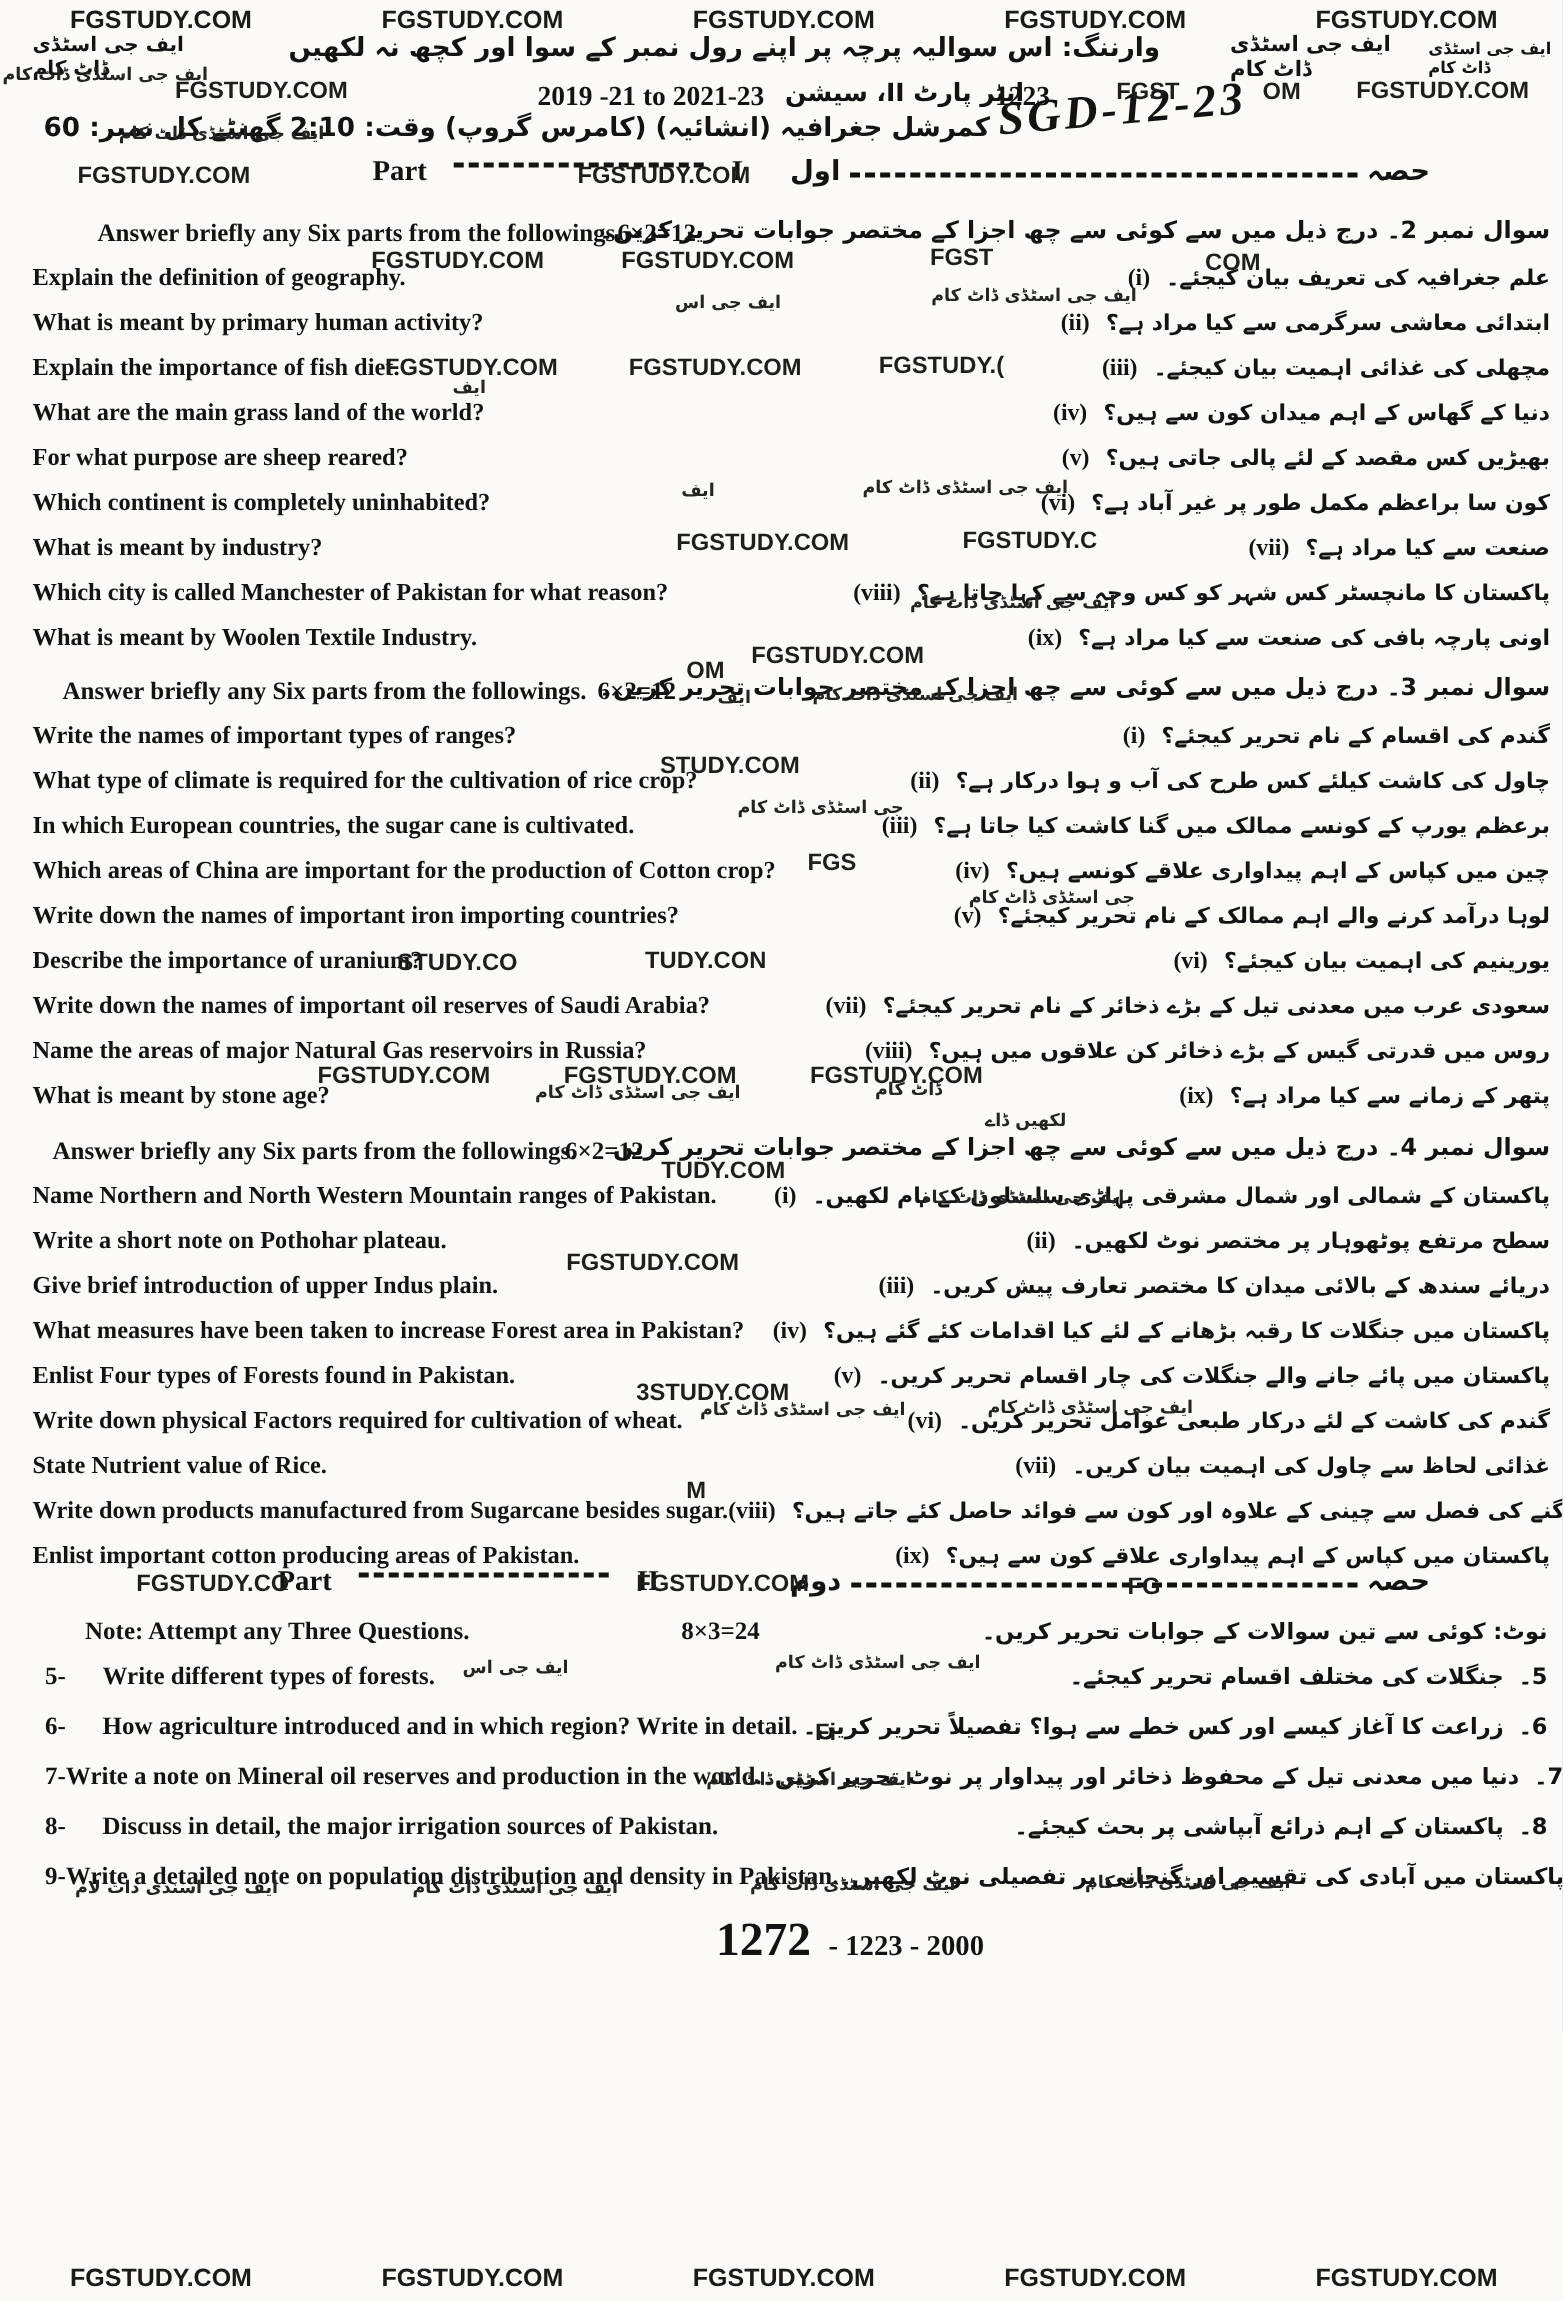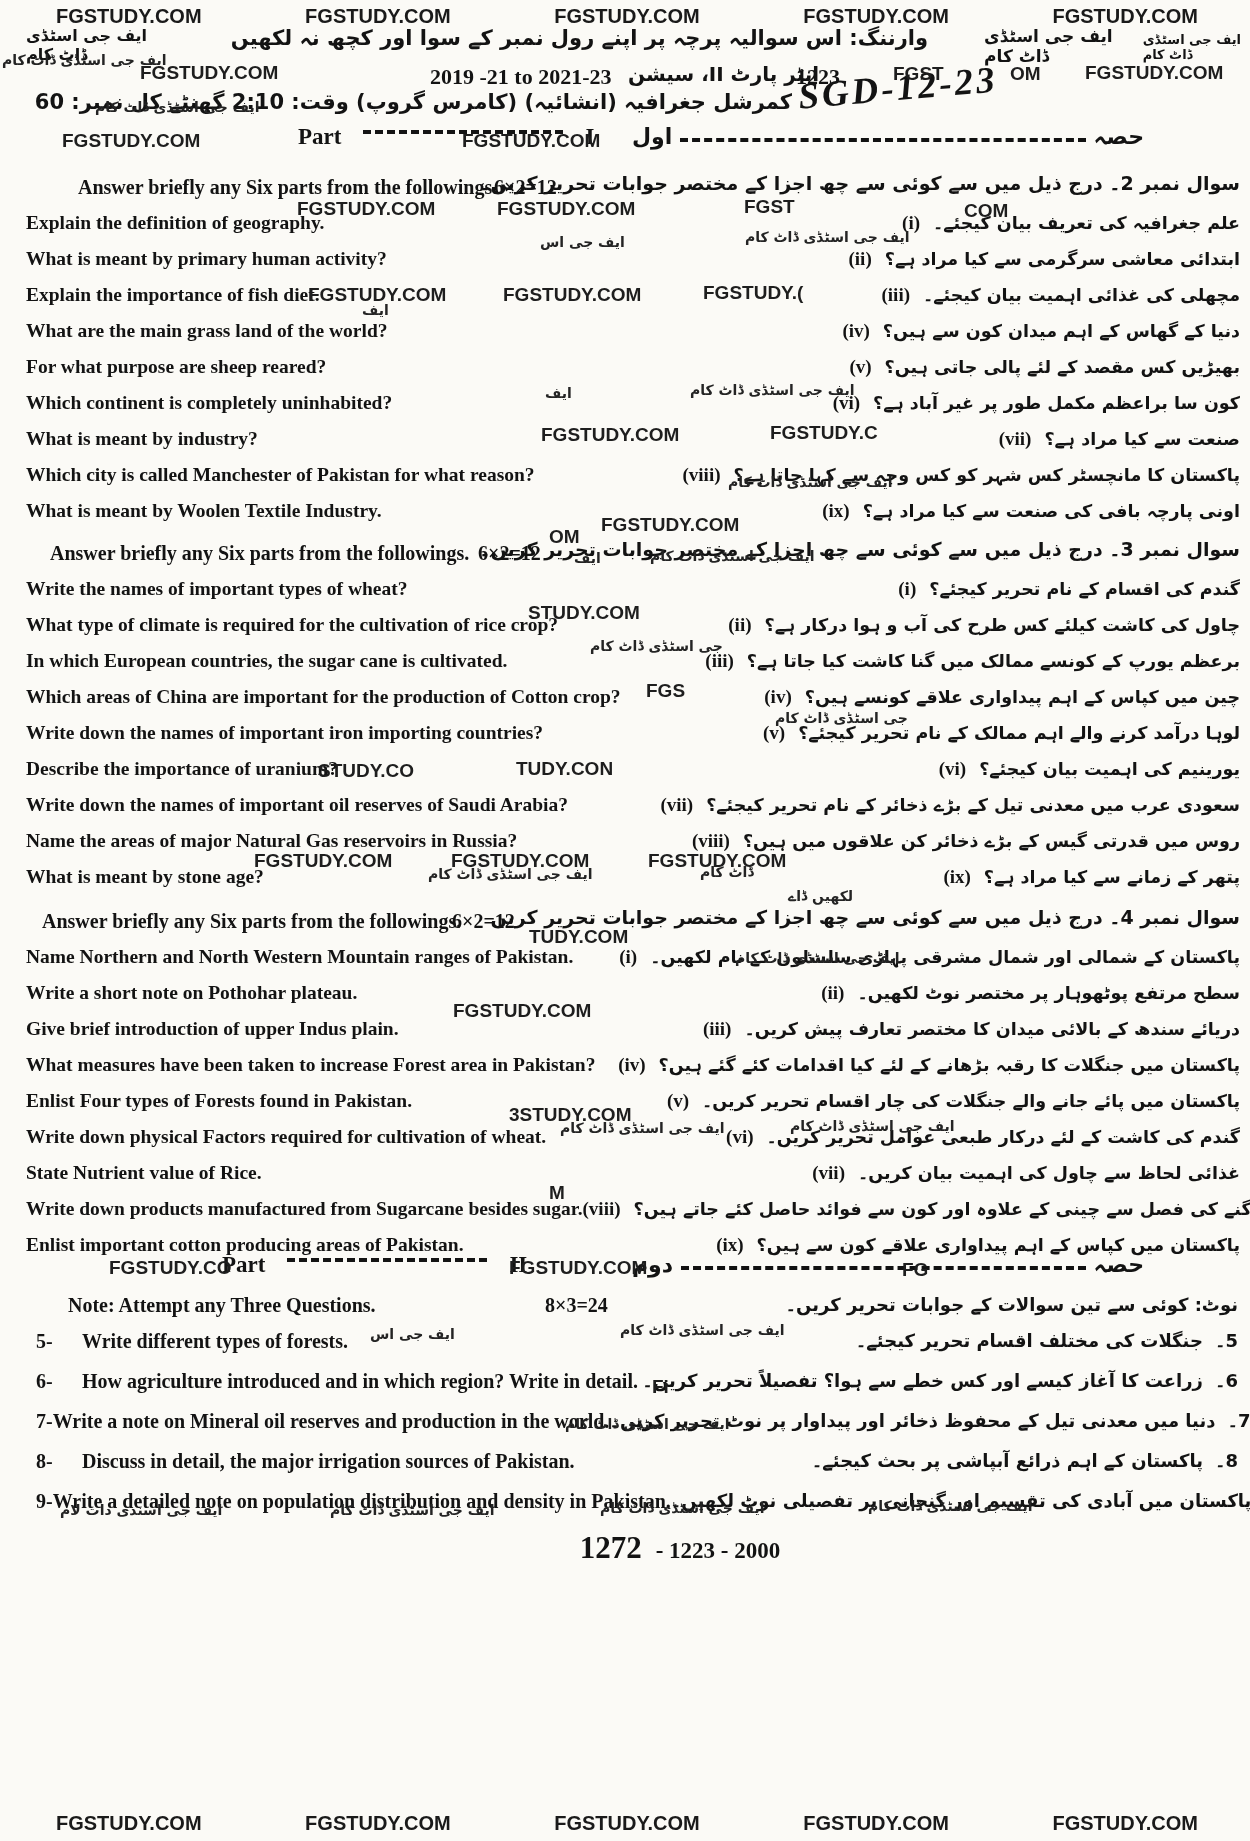--- a/index.html
+++ b/index.html
@@ -59,21 +59,21 @@
   .note-marks{position:absolute;left:545px;font-size:20px;}
   .note-ur{position:absolute;right:12px;top:0;direction:rtl;font-size:18px;white-space:nowrap;}
   #p2-questions{position:absolute;top:1330px;left:0;width:100%;}
   .p2row{height:40px;display:flex;align-items:flex-start;padding:0 12px 0 36px;}
   .p2num{font-family:"Liberation Serif",serif;font-weight:700;font-size:20px;width:46px;}
   .p2en{font-family:"Liberation Serif",serif;font-weight:700;font-size:20px;white-space:nowrap;}
   .p2ur{margin-left:auto;direction:rtl;display:flex;gap:12px;align-items:baseline;font-size:18px;white-space:nowrap;}
   .p2ur .n{font-size:18px;}
 
   .footer-code{position:absolute;top:1530px;left:0;width:100%;display:flex;justify-content:center;align-items:baseline;gap:14px;transform:translateX(55px);}
-  .code-main{font-size:31px;}
+  .code-main{font-size:38px;}
   .code-suffix{font-size:23px;}
 </style>
 </head>
 <body>
 
 <div class="page">
 
   <div id="wm-top" class="wm-row sans">
     <span>FGSTUDY.COM</span>
     <span>FGSTUDY.COM</span>
@@ -185,21 +185,21 @@
 
   <div class="section" style="top:516px">
     <div class="sec-head">
       <span class="sec-instr serif" style="left:50px">Answer briefly any Six parts from the followings.</span>
       <span class="sec-marks serif" style="left:478px">6×2=12</span>
       <span class="sec-title-ur u">سوال نمبر 3۔ درج ذیل میں سے کوئی سے چھ اجزا کے مختصر جوابات تحریر کریں۔</span>
     </div>
     <div class="items">
 
     <div class="qrow">
-        <div class="q-en">Write the names of important types of wheat?</div>
+        <div class="q-en">Write the names of important types of ranges?</div>
         <div class="q-ur">
           <span class="q-num">(i)</span>
           <span class="q-ur-text u">گندم کی اقسام کے نام تحریر کیجئے؟</span>
         </div>
       </div>
         <div class="qrow">
         <div class="q-en">What type of climate is required for the cultivation of rice crop?</div>
         <div class="q-ur">
           <span class="q-num">(ii)</span>
           <span class="q-ur-text u">چاول کی کاشت کیلئے کس طرح کی آب و ہوا درکار ہے؟</span>

